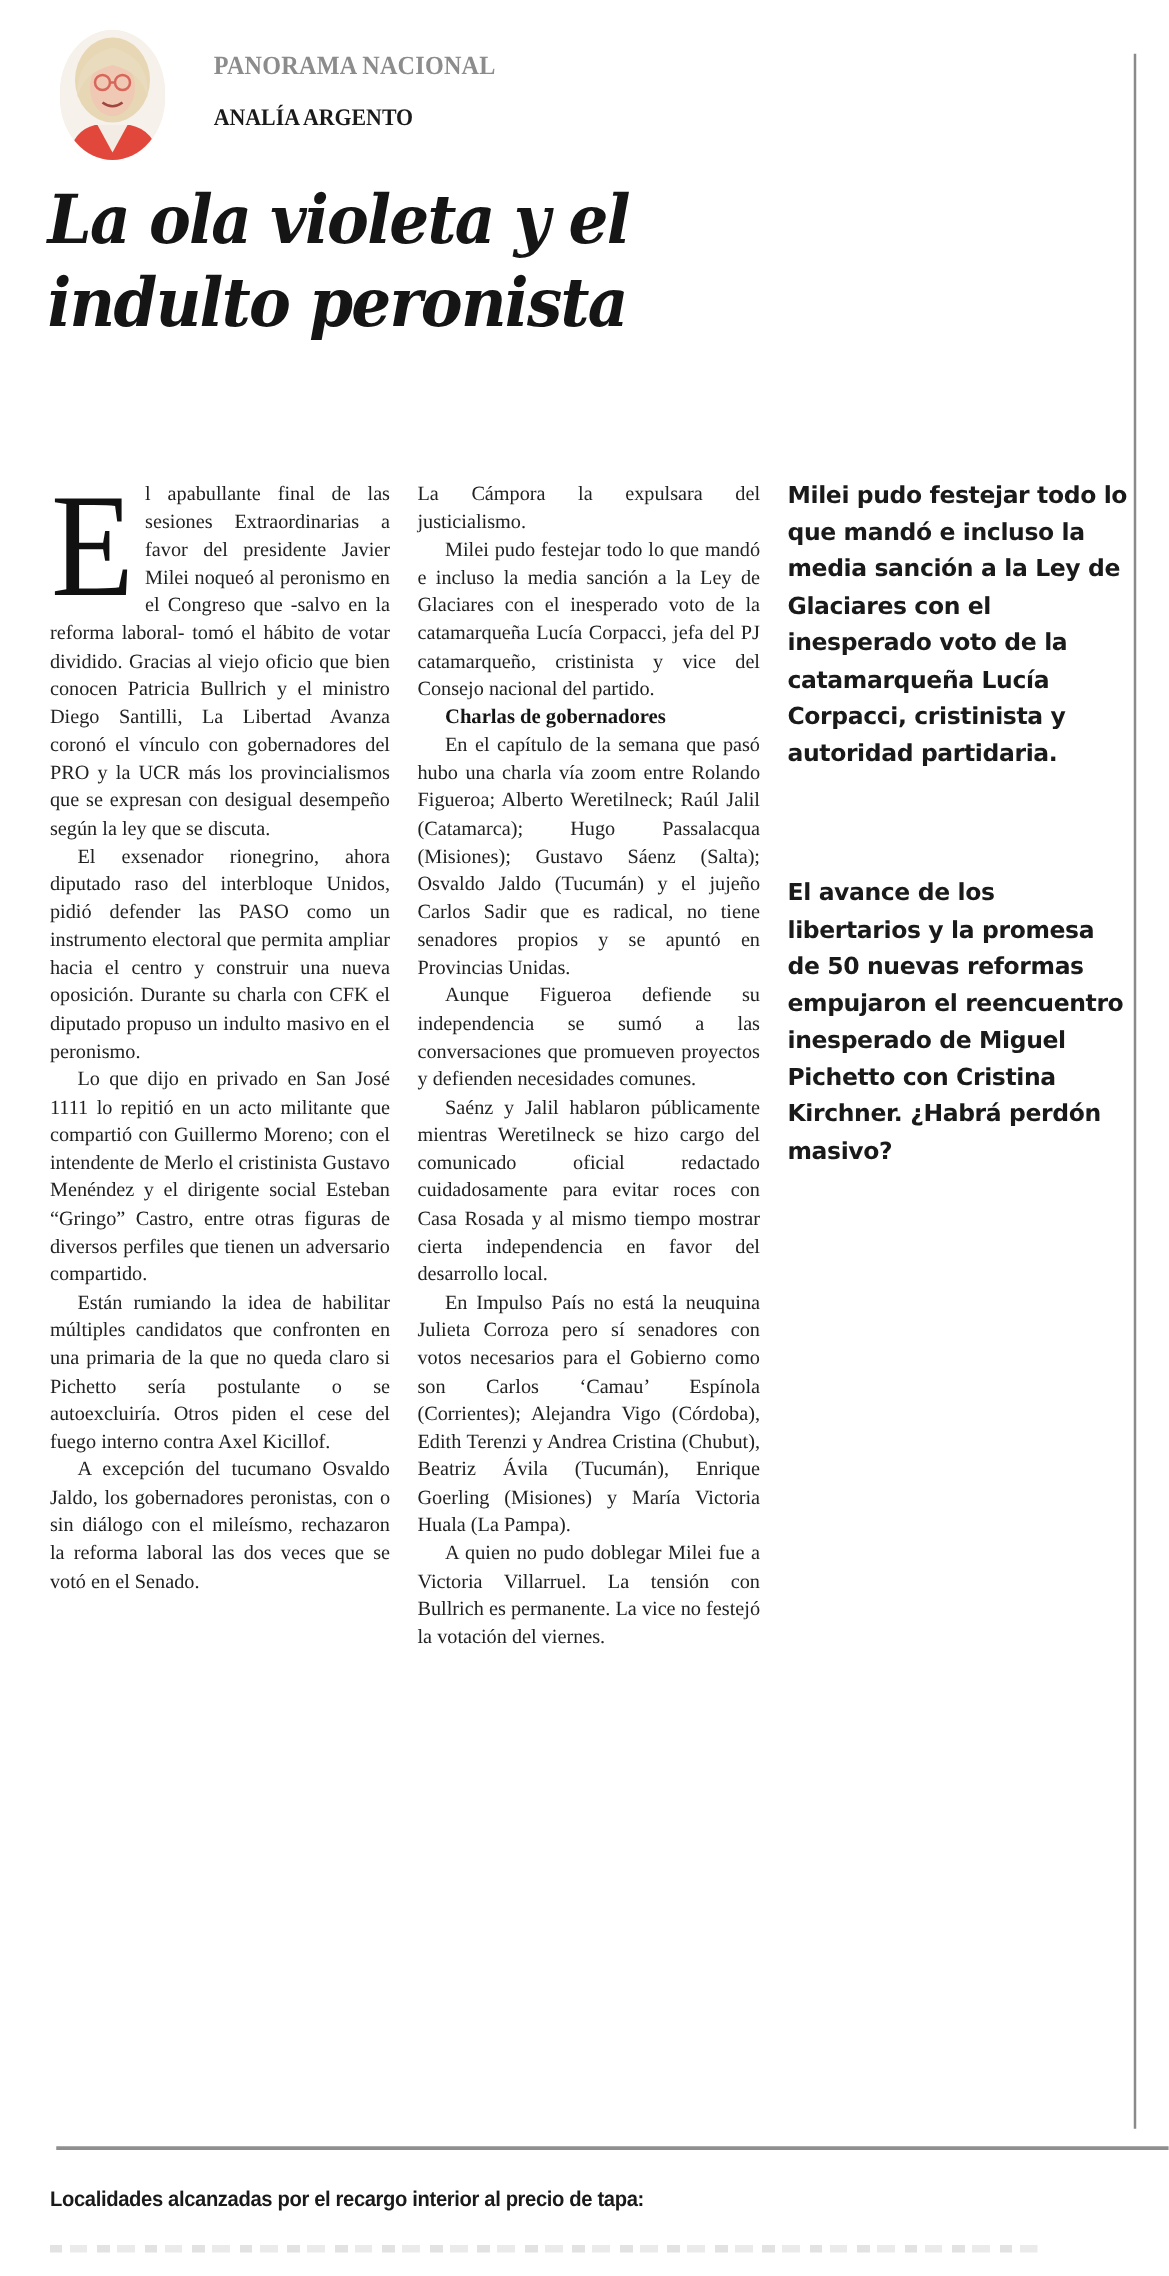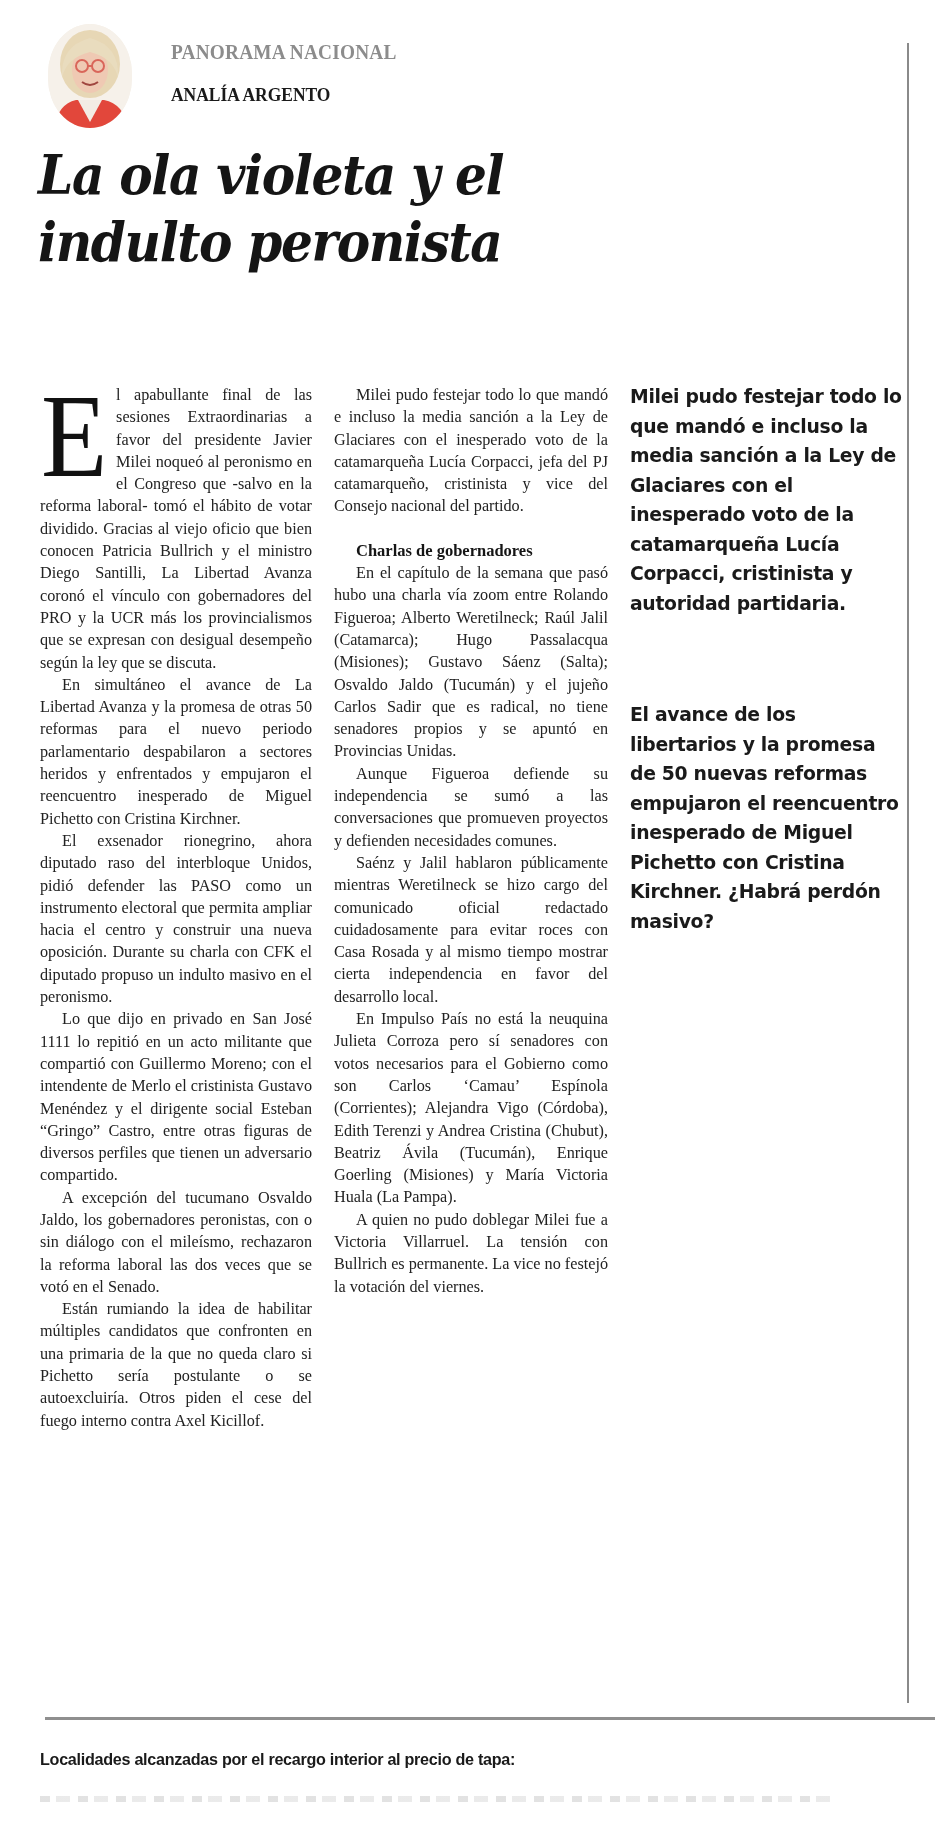--- a/index.html
+++ b/index.html
@@ -42,21 +42,21 @@
     .col2 { left: 334px; width: 274px; }
     .col p { text-indent: 22px; }
     .col p.first { text-indent: 0; }
     .dropcap {
       float: left; font-family: "Liberation Serif", serif; font-size: 118px;
       line-height: 90px; height: 90px; margin: 8px 6px 0 -2px; color: #111;
       transform: scaleX(0.92);
     }
     .subhead {
       font-family: "Liberation Serif", serif; font-weight: bold; font-size: 16.5px;
-      padding-left: 22px; margin-top: 22px; line-height: 22.3px; color: #151515;
+      padding-left: 22px; line-height: 22.3px; color: #151515;
     }
     .cont { text-indent: 0 !important; }
 
     .pull {
       position: absolute; left: 630px; width: 275px;
       font-family: "DejaVu Sans", sans-serif; font-weight: bold;
       font-size: 18.8px; line-height: 29.5px; color: #1a1a1a; letter-spacing: -0.3px;
     }
     .pull1 { top: 382px; }
     .pull2 { top: 700px; }
@@ -96,28 +96,28 @@
 
 <h1 class="headline">
   <span>La ola violeta y el</span><br>
   <span>indulto peronista</span>
 </h1>
 
 <div class="vrule"></div>
 
 <div class="col col1">
   <p class="first"><span class="dropcap">E</span><span>l apabullante final de las sesiones Extraordinarias a favor del presidente Javier Milei noqueó al peronismo en el Congreso que -salvo en la reforma laboral- tomó el hábito de votar dividido. Gracias al viejo oficio que bien conocen Patricia Bullrich y el ministro Diego Santilli, La Libertad Avanza coronó el vínculo con gobernadores del PRO y la UCR más los provincialismos que se expresan con desigual desempeño según la ley que se discuta.</span></p>
-  <p>En simultáneo el avance de La Libertad Avanza y la promesa de otras 50 reformas para el nuevo periodo parlamentario despabilaron a sectores heridos y enfrentados y empujaron el reencuentro inesperado de Miguel Pichetto con Cristina Kirchner.</p>
   <p>El exsenador rionegrino, ahora diputado raso del interbloque Unidos, pidió defender las PASO como un instrumento electoral que permita ampliar hacia el centro y construir una nueva oposición. Durante su charla con CFK el diputado propuso un indulto masivo en el peronismo.</p>
   <p>Lo que dijo en privado en San José 1111 lo repitió en un acto militante que compartió con Guillermo Moreno; con el intendente de Merlo el cristinista Gustavo Menéndez y el dirigente social Esteban “Gringo” Castro, entre otras figuras de diversos perfiles que tienen un adversario compartido.</p>
+  <p>Están rumiando la idea de habilitar múltiples candidatos que confronten en una primaria de la que no queda claro si Pichetto sería postulante o se autoexcluiría. Otros piden el cese del fuego interno contra Axel Kicillof.</p>
   <p>A excepción del tucumano Osvaldo Jaldo, los gobernadores peronistas, con o sin diálogo con el mileísmo, rechazaron la reforma laboral las dos veces que se votó en el Senado.</p>
-  <p>Están rumiando la idea de habilitar múltiples candidatos que confronten en una primaria de la que no queda claro si Pichetto sería postulante o se autoexcluiría. Otros piden el cese del fuego interno contra Axel Kicillof.</p>
 </div>
 
 <div class="col col2">
+  <p class="cont">La Cámpora la expulsara del justicialismo.</p>
   <p>Milei pudo festejar todo lo que mandó e incluso la media sanción a la Ley de Glaciares con el inesperado voto de la catamarqueña Lucía Corpacci, jefa del PJ catamarqueño, cristinista y vice del Consejo nacional del partido.</p>
   <div class="subhead">Charlas de gobernadores</div>
   <p>En el capítulo de la semana que pasó hubo una charla vía zoom entre Rolando Figueroa; Alberto Weretilneck; Raúl Jalil (Catamarca); Hugo Passalacqua (Misiones); Gustavo Sáenz (Salta); Osvaldo Jaldo (Tucumán) y el jujeño Carlos Sadir que es radical, no tiene senadores propios y se apuntó en Provincias Unidas.</p>
   <p>Aunque Figueroa defiende su independencia se sumó a las conversaciones que promueven proyectos y defienden necesidades comunes.</p>
   <p>Saénz y Jalil hablaron públicamente mientras Weretilneck se hizo cargo del comunicado oficial redactado cuidadosamente para evitar roces con Casa Rosada y al mismo tiempo mostrar cierta independencia en favor del desarrollo local.</p>
   <p>En Impulso País no está la neuquina Julieta Corroza pero sí senadores con votos necesarios para el Gobierno como son Carlos ‘Camau’ Espínola (Corrientes); Alejandra Vigo (Córdoba), Edith Terenzi y Andrea Cristina (Chubut), Beatriz Ávila (Tucumán), Enrique Goerling (Misiones) y María Victoria Huala (La Pampa).</p>
   <p>A quien no pudo doblegar Milei fue a Victoria Villarruel. La tensión con Bullrich es permanente. La vice no festejó la votación del viernes.</p>
 </div>
 
 <div class="pull pull1">Milei pudo festejar todo lo que mandó e incluso la media sanción a la Ley de Glaciares con el inesperado voto de la catamarqueña Lucía Corpacci, cristinista y autoridad partidaria.</div>

